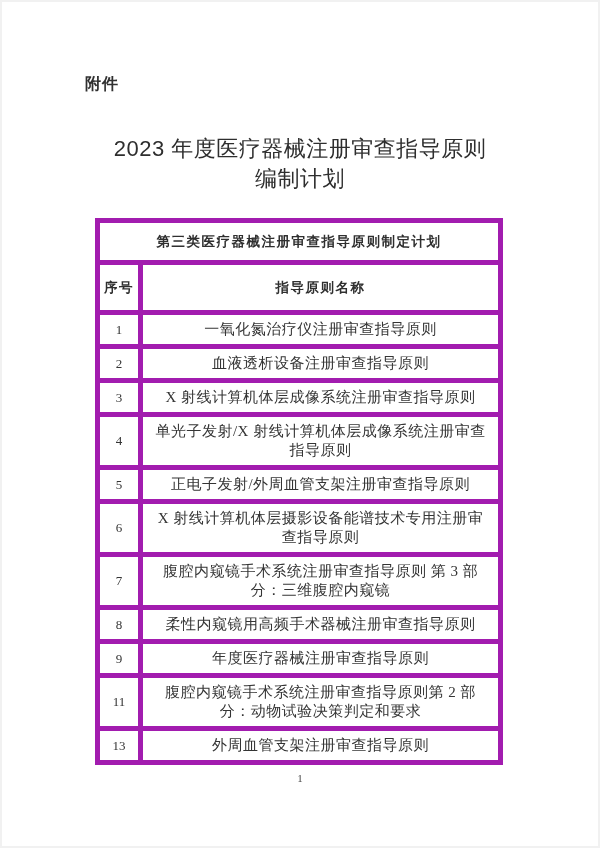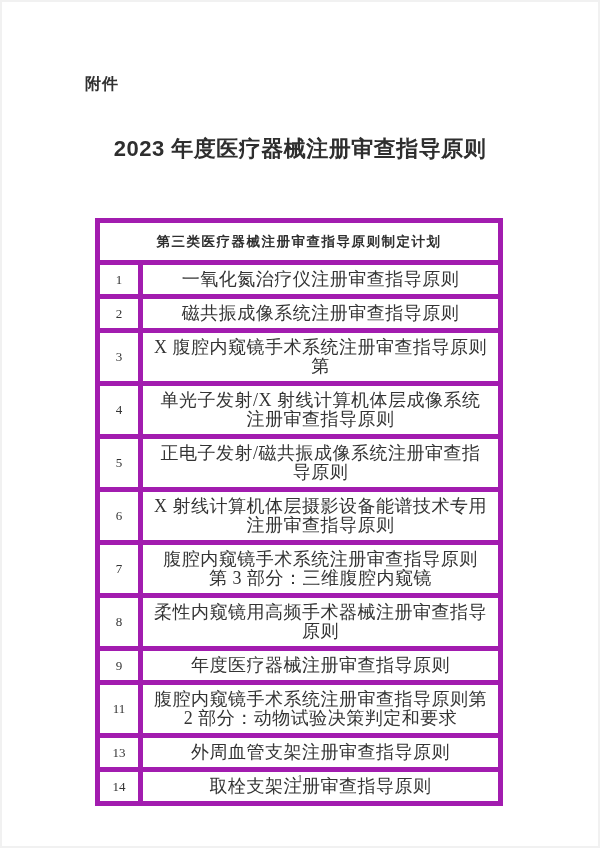--- a/index.html
+++ b/index.html
@@ -27,21 +27,21 @@
     color: #303030;
     letter-spacing: 1px;
   }
   .doc-title {
     position: absolute;
     left: 0;
     top: 134px;
     width: 600px;
     text-align: center;
     font-family: "Liberation Sans", "DejaVu Sans", sans-serif;
-    font-weight: bold;
+    font-weight: normal;
     font-size: 22px;
     line-height: 30px;
     color: #2e2e2e;
     letter-spacing: 0.5px;
   }
   .guidance-table {
     position: absolute;
     left: 95px;
     top: 218px;
     width: 408px;
@@ -70,21 +70,21 @@
     font-weight: bold;
     letter-spacing: 1.5px;
     color: #2f2f2f;
   }
   .guidance-table col.col-no { width: 43px; }
   .guidance-table td.cell-no {
     font-size: 13px;
     padding: 5px 2px;
   }
   .guidance-table td.cell-name {
-    font-size: 18px;
+    font-size: 15px;
     letter-spacing: 0.5px;
     line-height: 19px;
     padding: 5px 10px;
   }
   .page-number {
     position: absolute;
     left: 0;
     top: 772px;
     width: 600px;
     text-align: center;
@@ -94,56 +94,61 @@
 </style>
 </head>
 <body>
 
 <div class="page">
 
   <div class="attachment-label">附件</div>
 
   <div class="doc-title">
     <div>2023 年度医疗器械注册审查指导原则</div>
+    <div>编制计划</div>
   </div>
 
   <table class="guidance-table">
     <colgroup>
       <col class="col-no">
       <col>
     </colgroup>
     <thead>
       <tr>
         <th class="caption-cell" colspan="2">第三类医疗器械注册审查指导原则制定计划</th>
       </tr>
+      <tr>
+        <th class="col-head">序号</th>
+        <th class="col-head">指导原则名称</th>
+      </tr>
     </thead>
     <tbody>
     <tr>
       <td class="cell-no">1</td>
       <td class="cell-name">一氧化氮治疗仪注册审查指导原则</td>
     </tr>
 
     <tr>
       <td class="cell-no">2</td>
-      <td class="cell-name">磁共振成像系统注册审查指导原则</td>
+      <td class="cell-name">血液透析设备注册审查指导原则</td>
     </tr>
 
     <tr>
       <td class="cell-no">3</td>
-      <td class="cell-name">X 腹腔内窥镜手术系统注册审查指导原则第</td>
+      <td class="cell-name">X 射线计算机体层成像系统注册审查指导原则</td>
     </tr>
 
     <tr>
       <td class="cell-no">4</td>
       <td class="cell-name">单光子发射/X 射线计算机体层成像系统注册审查指导原则</td>
     </tr>
 
     <tr>
       <td class="cell-no">5</td>
-      <td class="cell-name">正电子发射/磁共振成像系统注册审查指导原则</td>
+      <td class="cell-name">正电子发射/外周血管支架注册审查指导原则</td>
     </tr>
 
     <tr>
       <td class="cell-no">6</td>
       <td class="cell-name">X 射线计算机体层摄影设备能谱技术专用注册审查指导原则</td>
     </tr>
 
     <tr>
       <td class="cell-no">7</td>
       <td class="cell-name">腹腔内窥镜手术系统注册审查指导原则 第 3 部分：三维腹腔内窥镜</td>
@@ -164,22 +169,18 @@
       <td class="cell-no">11</td>
       <td class="cell-name">腹腔内窥镜手术系统注册审查指导原则第 2 部分：动物试验决策判定和要求</td>
     </tr>
 
 
     <tr>
       <td class="cell-no">13</td>
       <td class="cell-name">外周血管支架注册审查指导原则</td>
     </tr>
 
-    <tr>
-      <td class="cell-no">14</td>
-      <td class="cell-name">取栓支架注册审查指导原则</td>
-    </tr>
   </tbody>
   </table>
 
   <div class="page-number">1</div>
 
 </div>
 
 </body></html>

